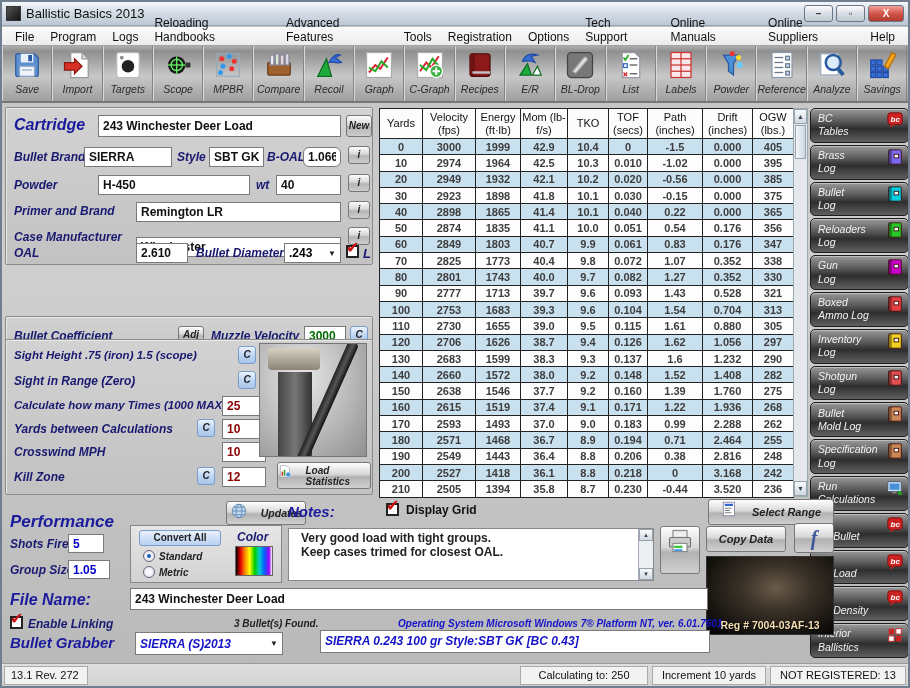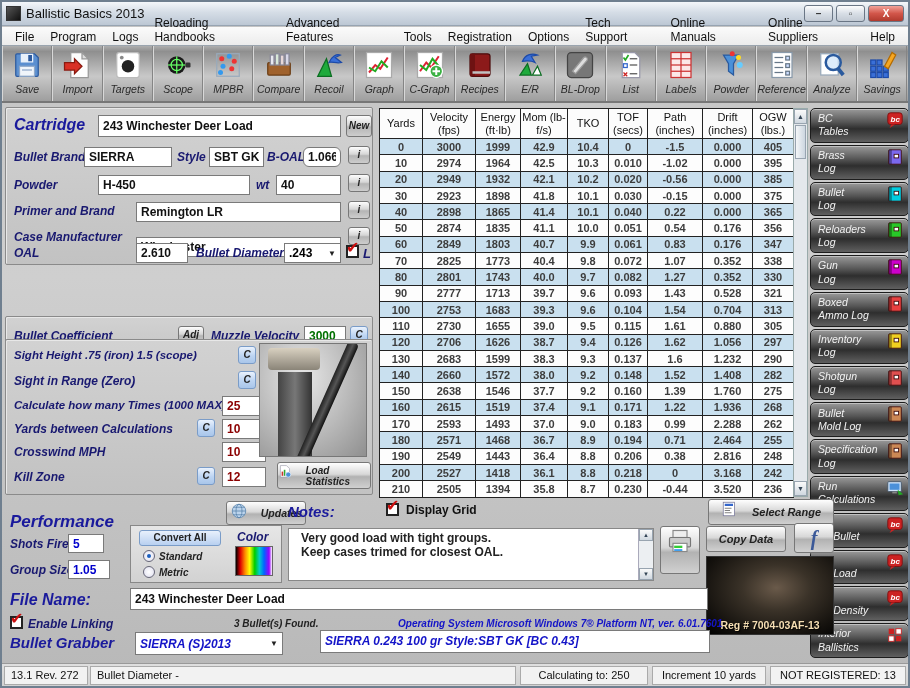--- a/index.html
+++ b/index.html
@@ -910,19 +910,18 @@
 
   <span class="lbl big" style="position:absolute; left:8px; top:632px; font-size:15px;">Bullet Grabber</span>
   <div class="dropdown" style="left:133px; top:630px; width:148px; height:23px;">
     <span style="color:#1414c8; font-style:italic;">SIERRA (S)2013</span>
       <span class="arrow">▼</span>
   </div>
   <div class="fld" style="position:absolute; left:318px; top:628px; width:390px; height:23px; color:#1414c8; font-style:italic; line-height:19px;">SIERRA 0.243 100 gr Style:SBT GK [BC 0.43]</div>
 
   <div id="statusbar">
     <div class="status-seg" style="left:2px; width:84px;">13.1 Rev. 272</div>
-    <div class="status-seg" style="left:88px; width:426px;">Bullet Diameter -</div>
     <div class="status-seg" style="left:518px; width:128px; text-align:center;">Calculating to: 250 yards</div>
     <div class="status-seg" style="left:650px; width:114px; text-align:center;">Increment 10 yards</div>
     <div class="status-seg" style="left:768px; width:136px; text-align:center;">NOT REGISTERED: 13 Days Left</div>
   </div>
   <div id="cyanline"></div>
 </div>
 
 </body></html>

